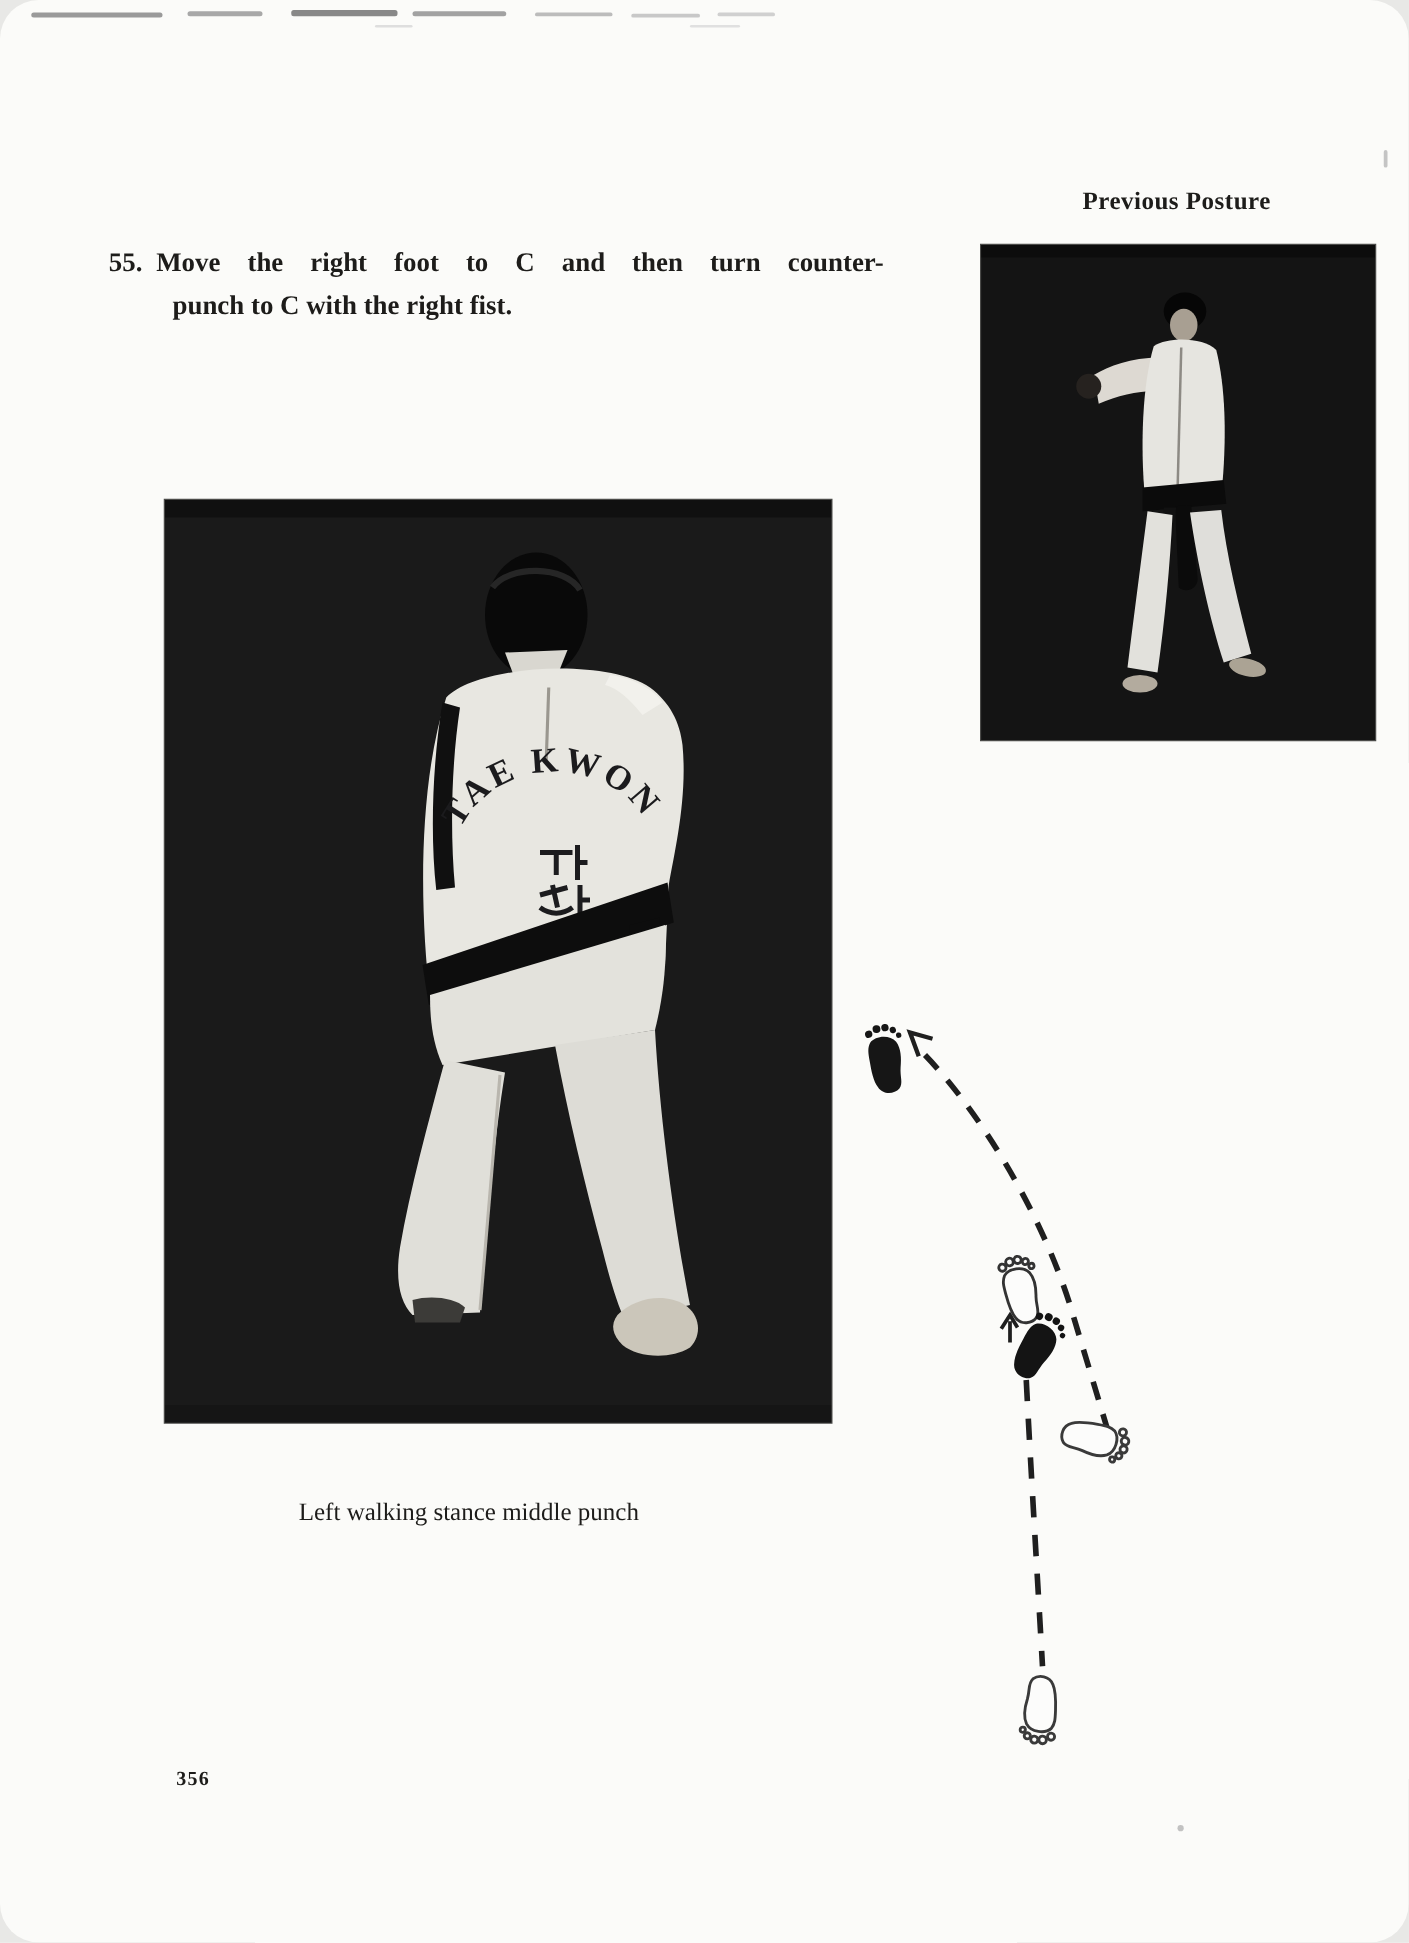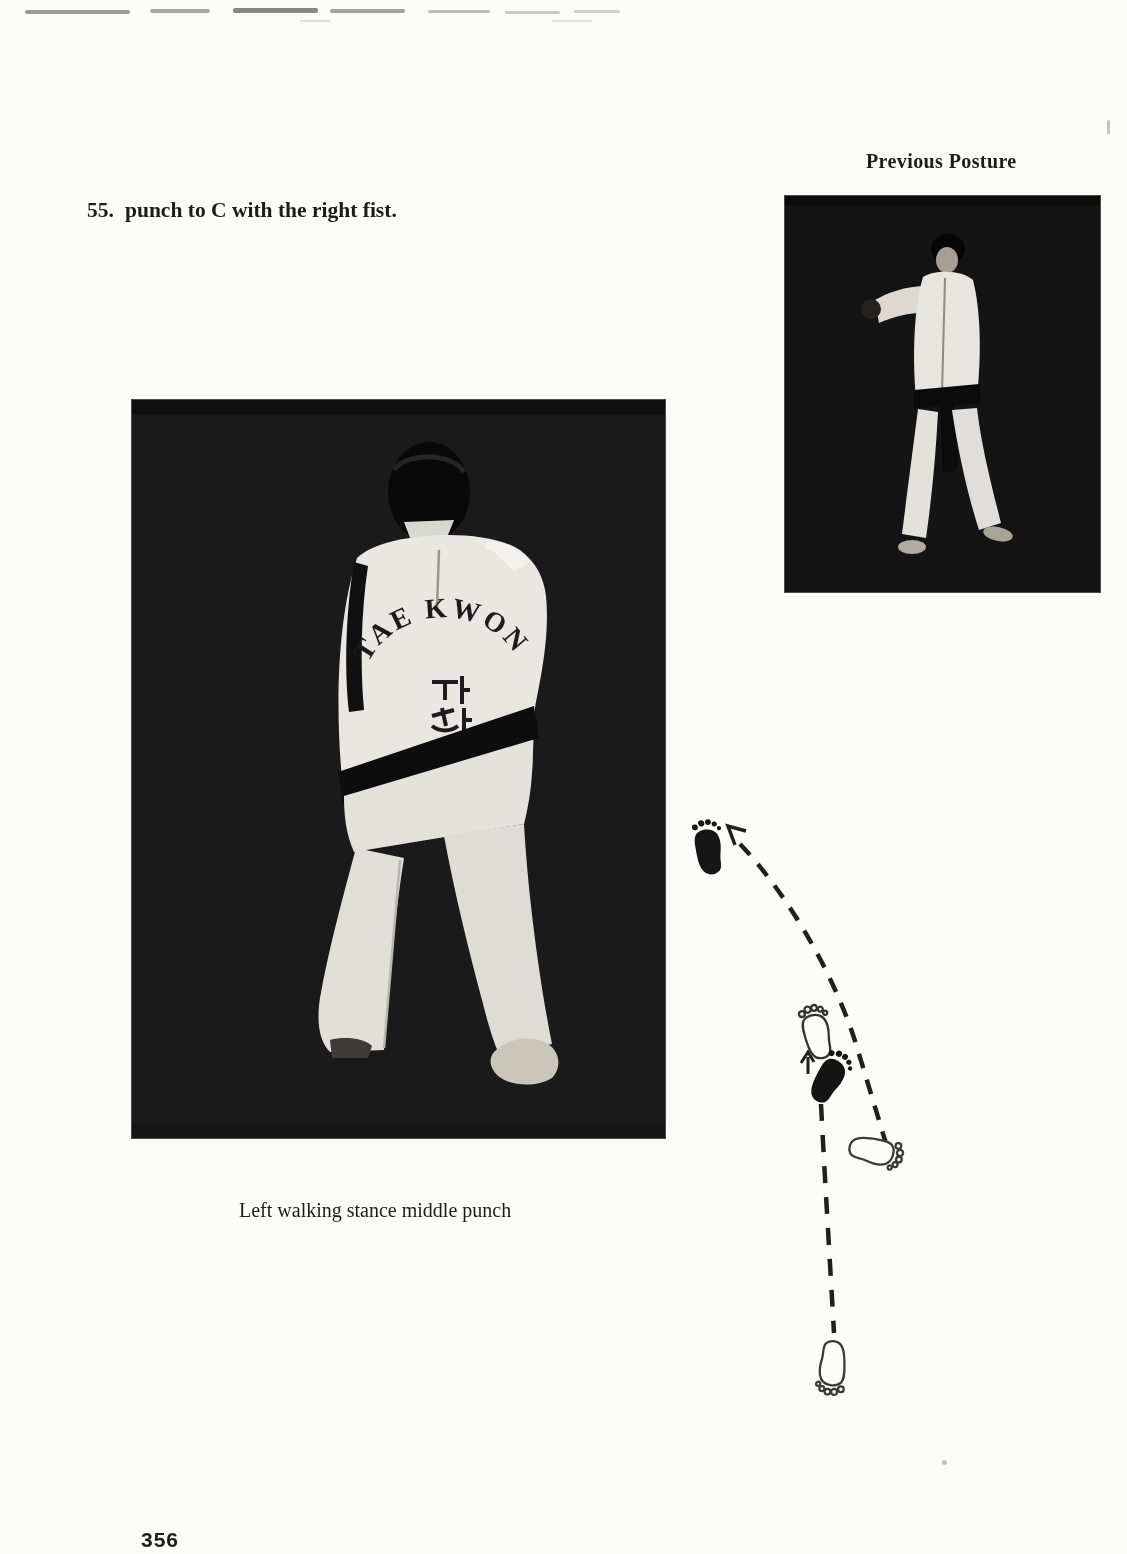--- a/index.html
+++ b/index.html
@@ -3,20 +3,21 @@
 <meta charset="utf-8">
 <style>
   html,body{margin:0;padding:0;background:#e8e8e6;}
   #page{
     position:relative;
     width:1127px;height:1554px;
     background:#fbfbf9;
     overflow:hidden;
     font-family:"Liberation Serif", serif;
     color:#1d1c1a;
+    border-radius:31px;
   }
   .abs{position:absolute;}
   
   .scan-dash{position:absolute;border-radius:2px;}
   
   #prev-posture-label{
     left:866px;top:150px;
     font-size:20px;font-weight:bold;letter-spacing:.4px;
     white-space:nowrap;
   }
@@ -26,42 +27,42 @@
     font-size:21.5px;font-weight:bold;line-height:34px;
   }
   #instruction .lines{
     position:absolute;left:42px;top:0;width:582px;
   }
   #instruction .line{
     font-size:21.5px;font-weight:bold;line-height:34px;
     text-align:justify;text-align-last:justify;
     white-space:nowrap0;
   }
-  #instruction .line.last{text-align:left;text-align-last:left;}
+  #instruction .line.last{text-align:left;text-align-last:left;margin-left:13px;}
   
   .photo{
     position:absolute;background:#1a1a1a;
     box-shadow:0 0 0 1px #4a4a48;
   }
   #main-photo{left:132px;top:400px;width:533px;height:738px;}
   #prev-photo{left:785px;top:196px;width:315px;height:396px;}
   .photo svg{display:block;width:100%;height:100%;}
   
   #caption{
     left:239px;top:1196px;
     font-size:20px;font-weight:normal;line-height:28px;
   }
   
   #foot-diagram{left:680px;top:800px;width:280px;height:630px;}
   #foot-diagram svg{display:block;width:100%;height:100%;}
   
   #page-number{
-    left:141px;top:1528px;
-    font-family:Liberation Sans, sans-serif;
-    font-size:21px;font-weight:bold;letter-spacing:1px;
+    left:141px;top:1415px;
+    font-family:Liberation Serif, serif;
+    font-size:16px;font-weight:bold;letter-spacing:1px;
   }
   .speck{position:absolute;border-radius:50%;}
 </style>
 </head>
 <body>
 
 <div id="page">
 
   <div class="scan-dash" style="left:25px;top:10px;width:105px;height:4px;background:#9a9a9a;"></div>
   <div class="scan-dash" style="left:150px;top:9px;width:60px;height:4px;background:#a8a8a8;"></div>
@@ -73,20 +74,21 @@
   <div class="scan-dash" style="left:300px;top:20px;width:30px;height:2px;background:#dedede;"></div>
   <div class="scan-dash" style="left:552px;top:20px;width:40px;height:2px;background:#e0e0e0;"></div>
   <div class="scan-dash" style="left:1107px;top:120px;width:3px;height:14px;background:#c4c4c4;"></div>
   <div class="speck" style="left:942px;top:1460px;width:5px;height:5px;background:#c2c2c2;"></div>
 
   <div id="prev-posture-label" class="abs">Previous Posture</div>
 
   <div id="instruction" class="abs">
     <span class="num">55.</span>
     <div class="lines">
+      <div class="line">Move the right foot to C and then turn counter-</div>
       <div class="line last">punch to C with the right fist.</div>
     </div>
   </div>
 
   <div id="prev-photo" class="photo">
     <svg viewBox="0 0 315 396">
       <rect x="0" y="0" width="315" height="396" fill="#141414"></rect>
       <rect x="0" y="0" width="315" height="10" fill="#0c0c0c"></rect>
 
       <ellipse cx="163" cy="53" rx="17" ry="15" fill="#060606"></ellipse>

